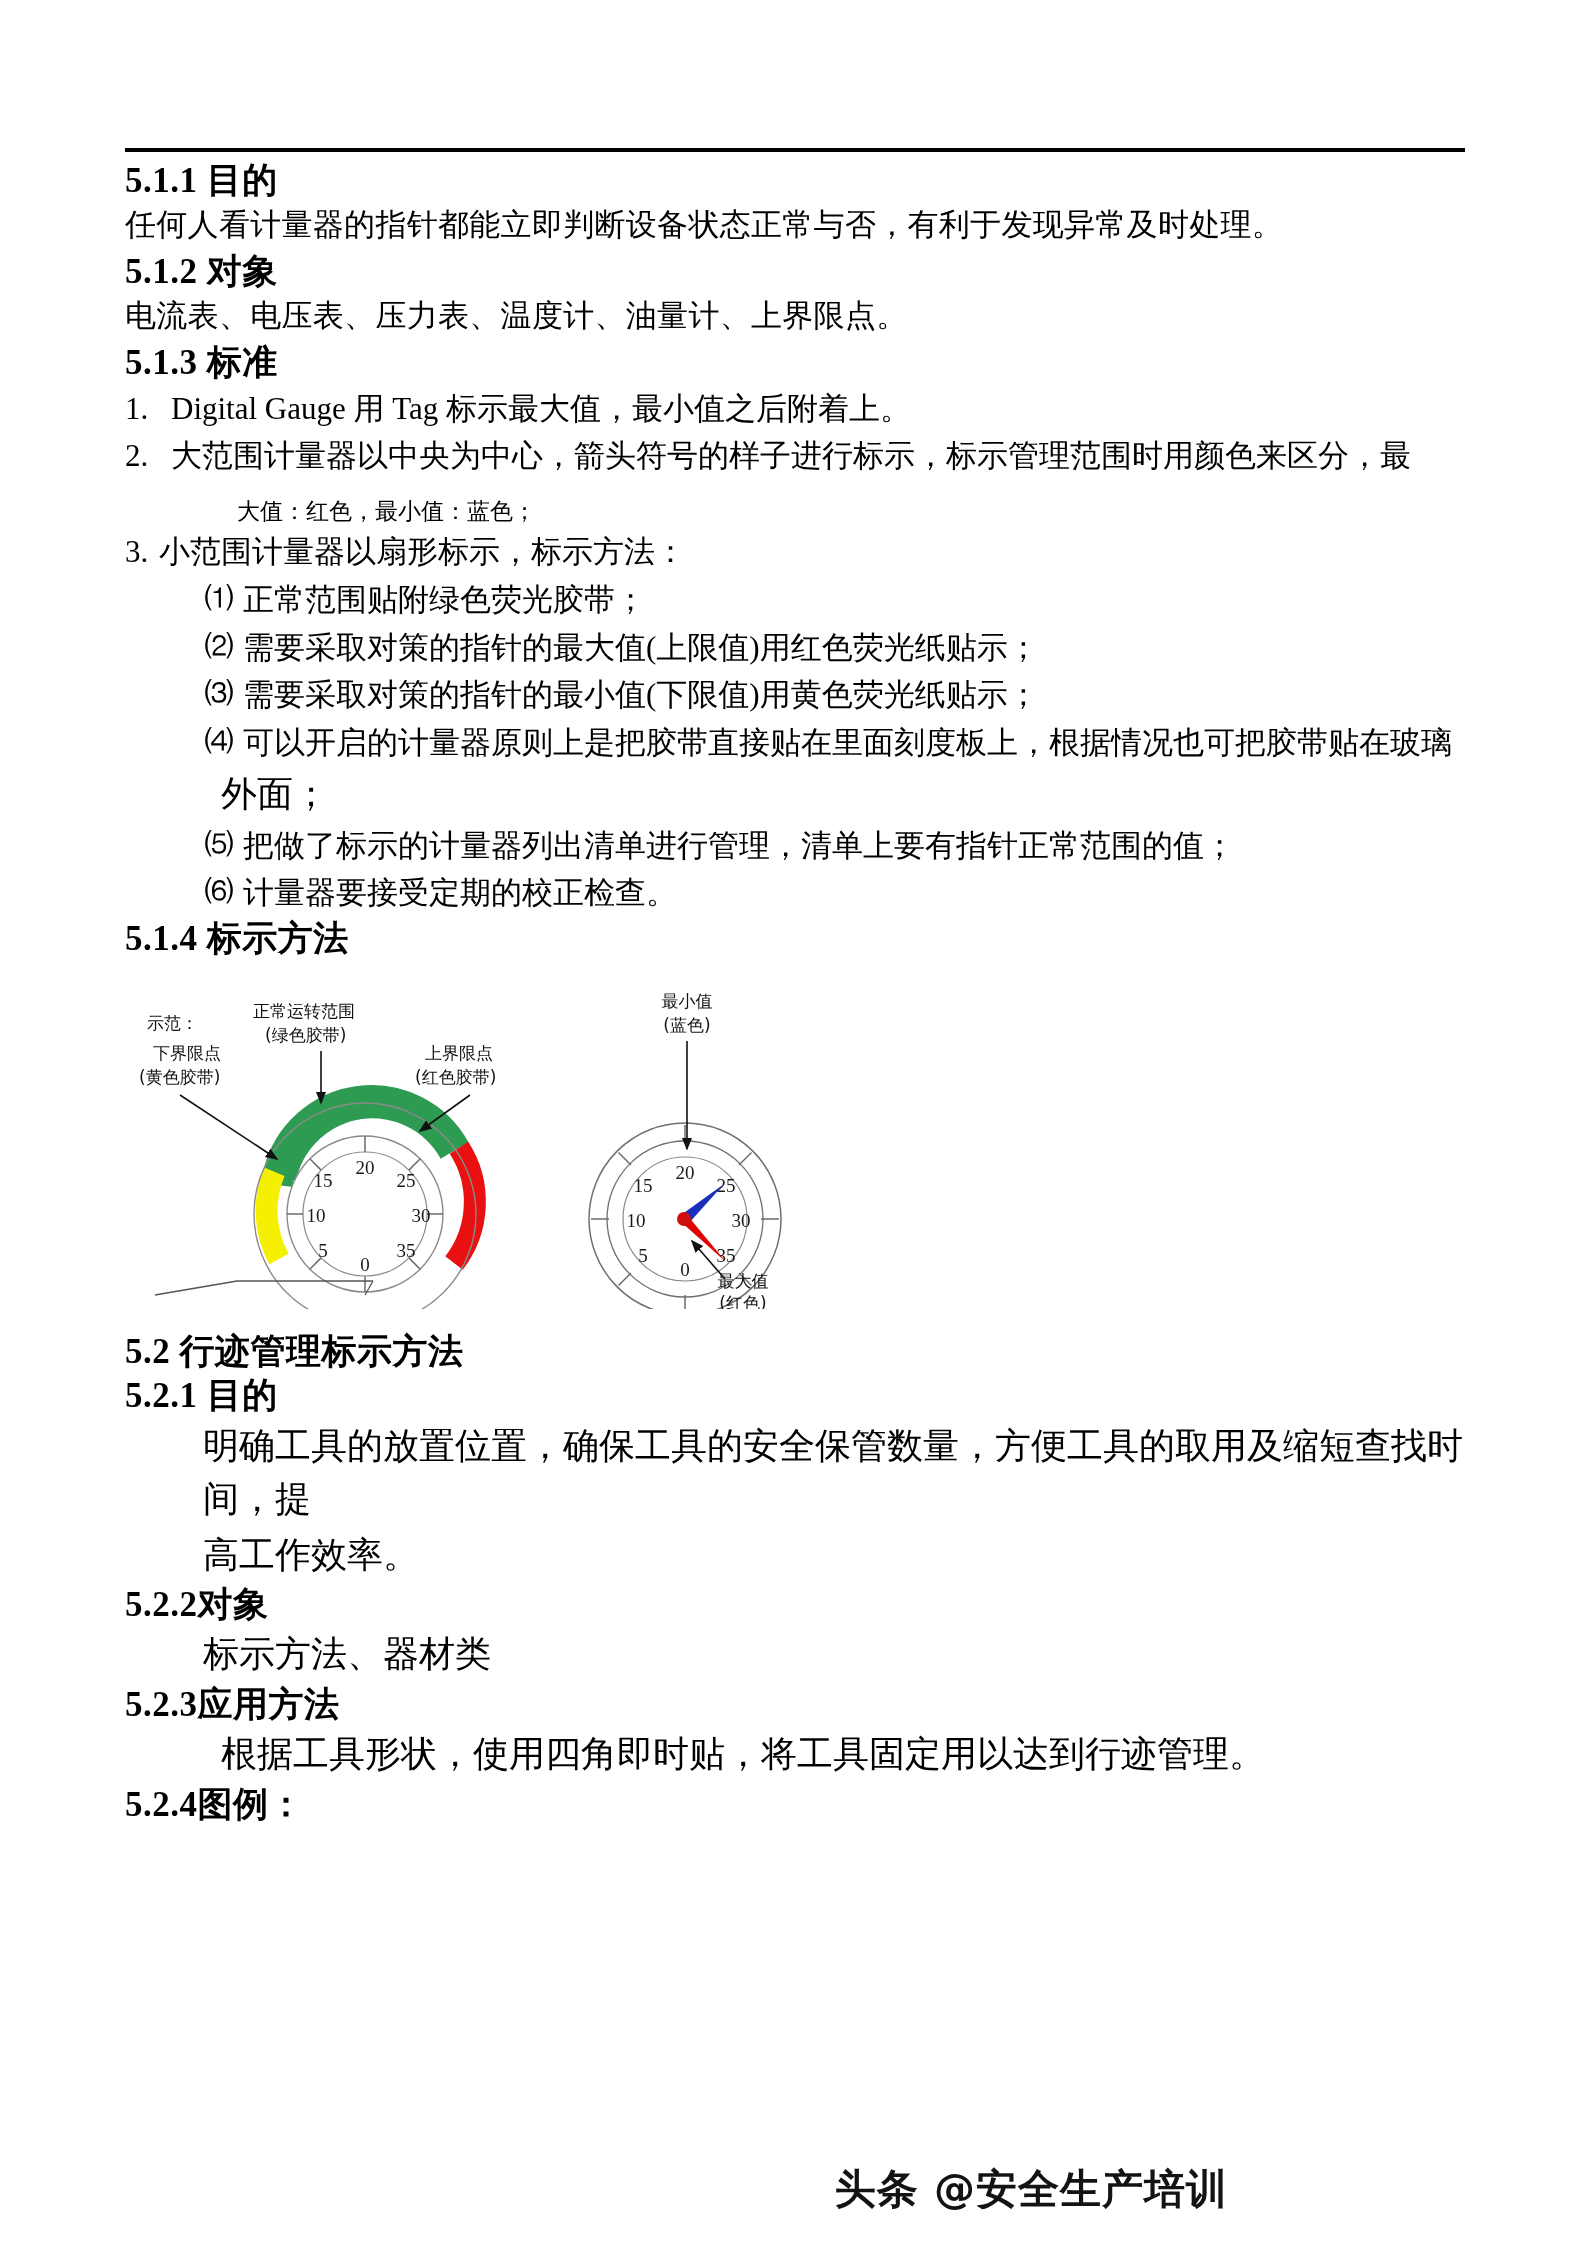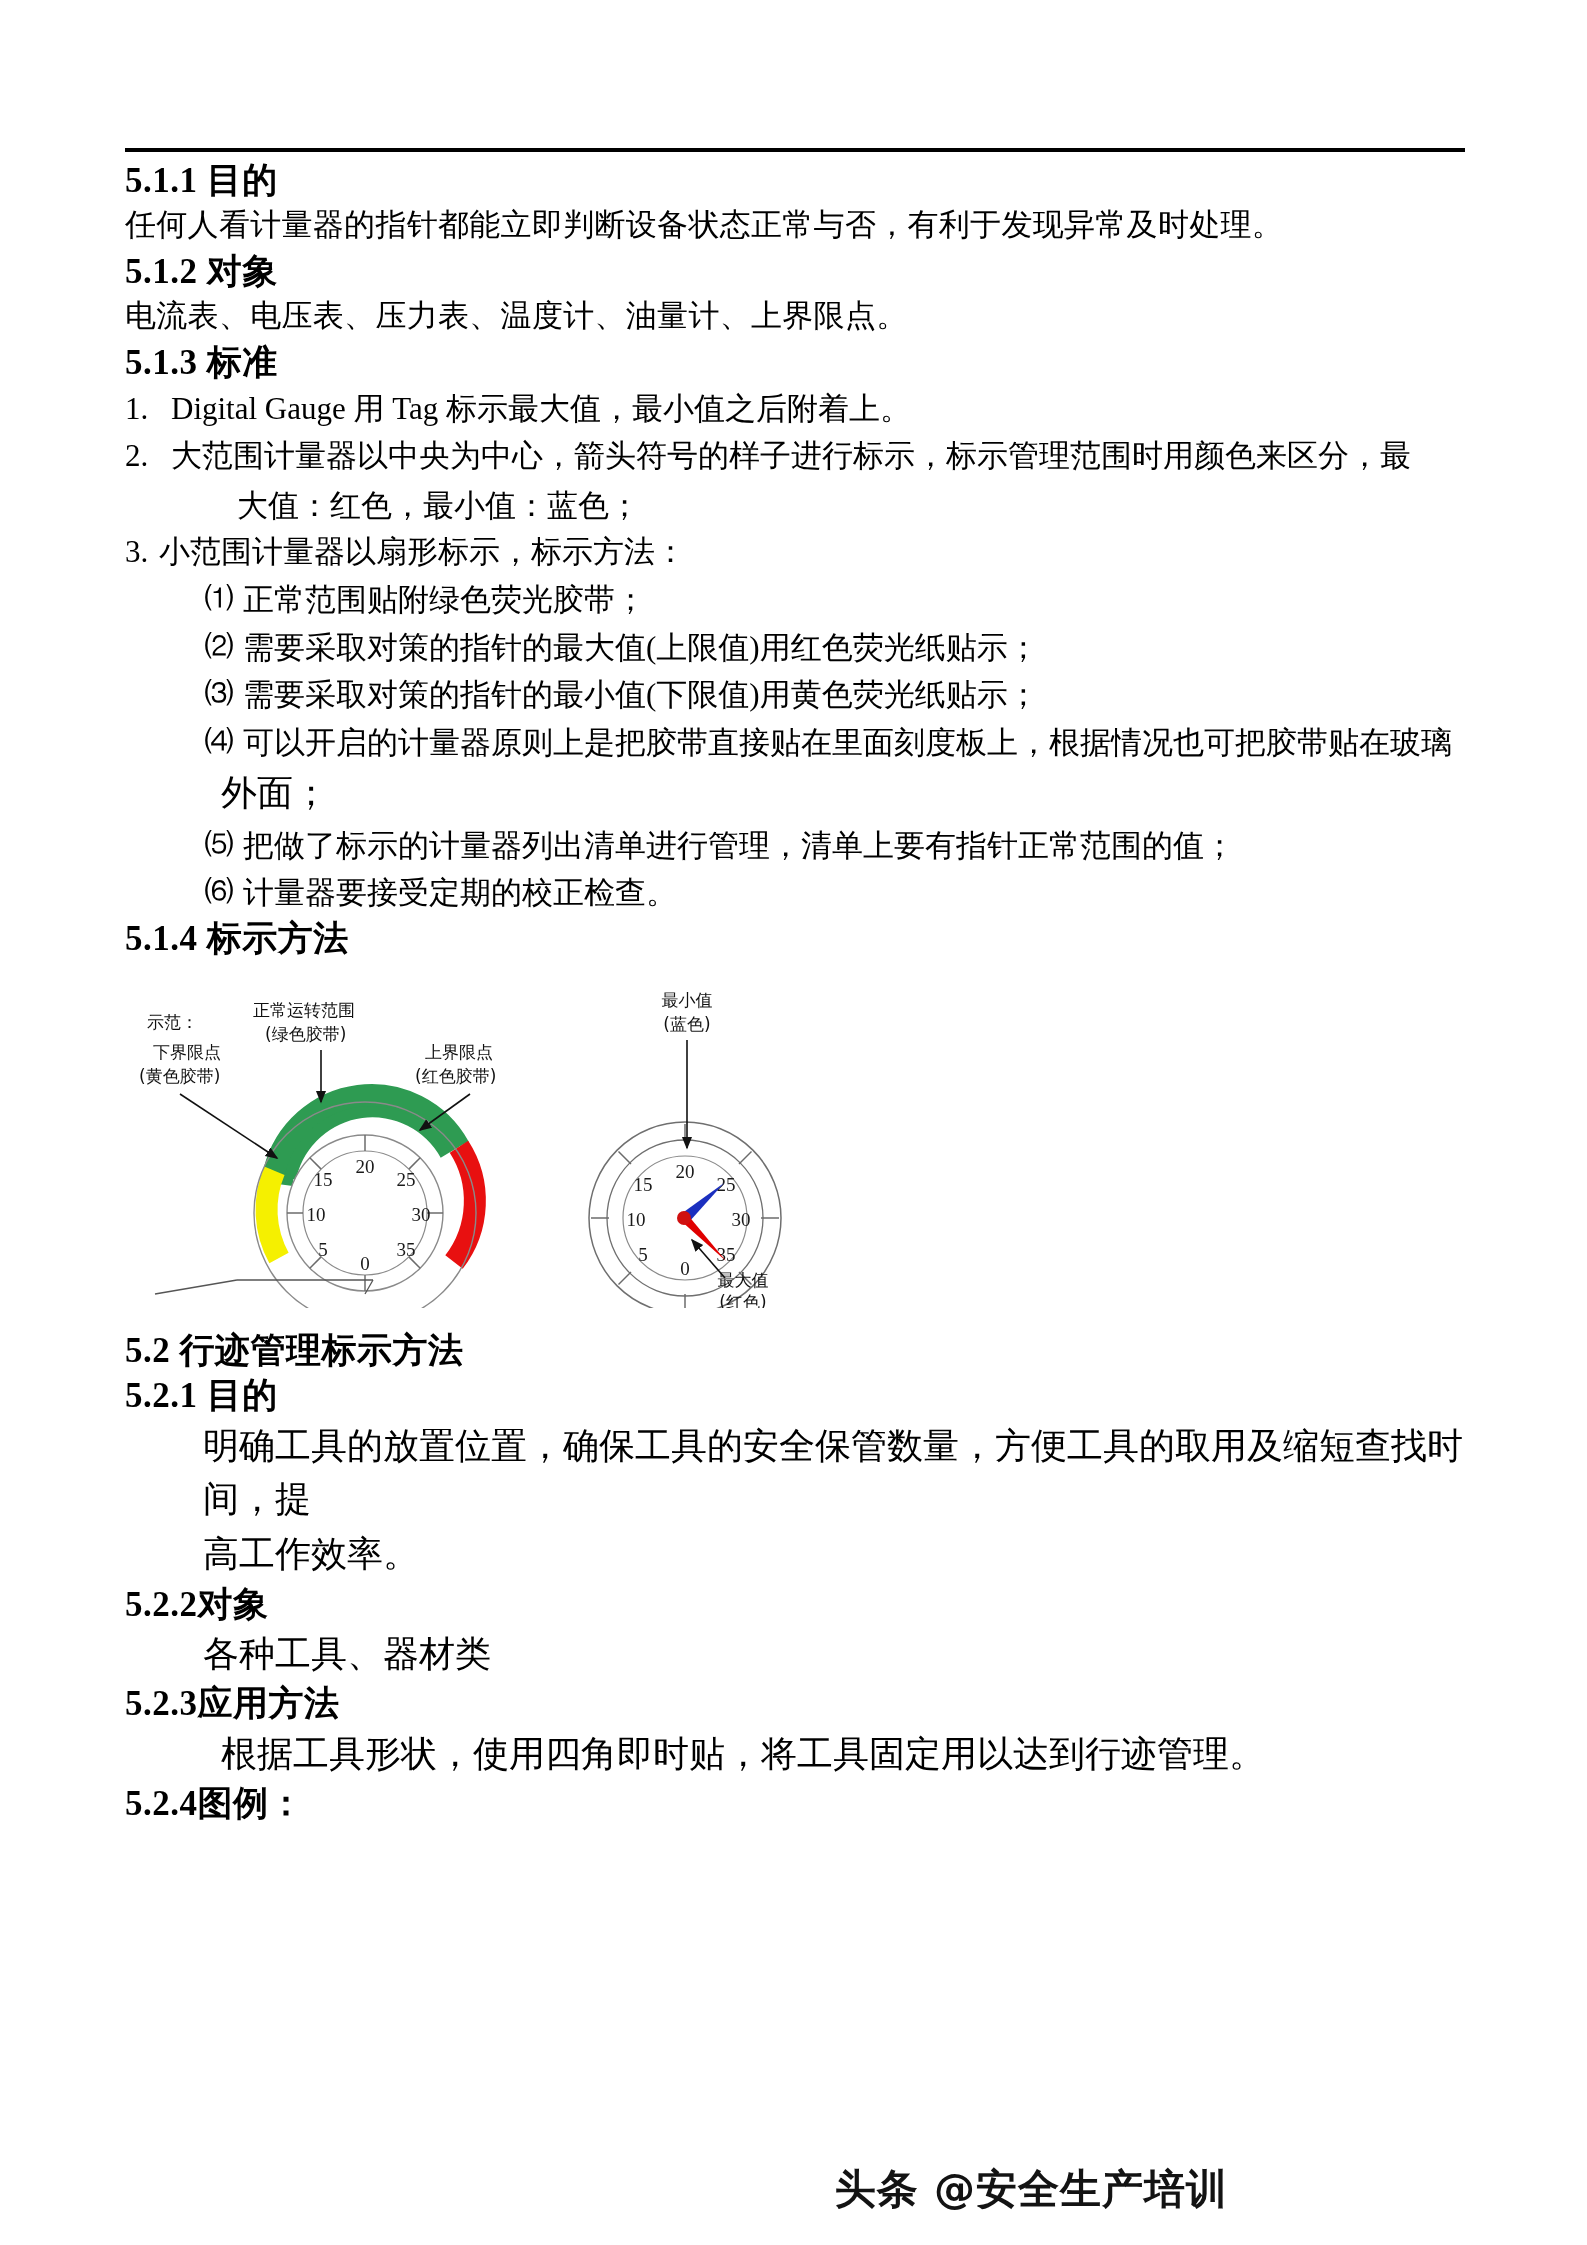--- a/index.html
+++ b/index.html
@@ -86,23 +86,23 @@
     font-size: 36px;
     line-height: 1.48;
     margin: 0 0 2px 0;
     padding-left: 78px;
   }
   .indent-para.deep {
     padding-left: 96px;
   }
   .hang {
     padding-left: 112px;
-    font-size: 31px;
+    font-size: 23px;
     line-height: 1.47;
-    margin: 4px 0 2px 0;
+    margin: 16px 0 2px 0;
   }
   .spacer-md { height: 22px; }
 
   
   .figure {
     position: relative;
     width: 1350px;
     height: 330px;
     margin-top: 18px;
   }
@@ -317,21 +317,21 @@
 
     <div class="spacer-md"></div>
 
     <h3 class="heading">5.2 行迹管理标示方法</h3>
 
     <h3 class="heading">5.2.1 目的</h3>
     <div class="indent-para">明确工具的放置位置，确保工具的安全保管数量，方便工具的取用及缩短查找时间，提</div>
     <div class="indent-para">高工作效率。</div>
 
     <h3 class="heading">5.2.2对象</h3>
-    <div class="indent-para">各种工具、器材类</div>
+    <div class="indent-para">标示方法、器材类</div>
 
     <h3 class="heading">5.2.3应用方法</h3>
     <div class="indent-para deep">根据工具形状，使用四角即时贴，将工具固定用以达到行迹管理。</div>
 
     <h3 class="heading">5.2.4图例：</h3>
 
   </div>
 
   <div class="watermark">头条 @安全生产培训</div>
 

